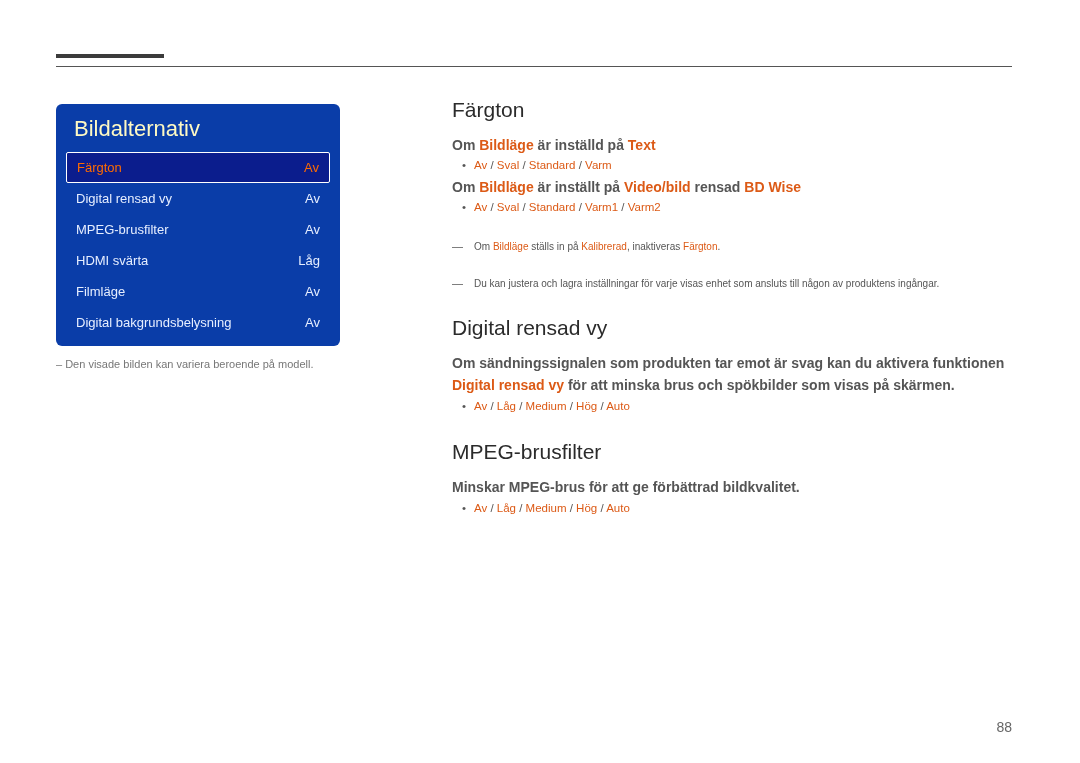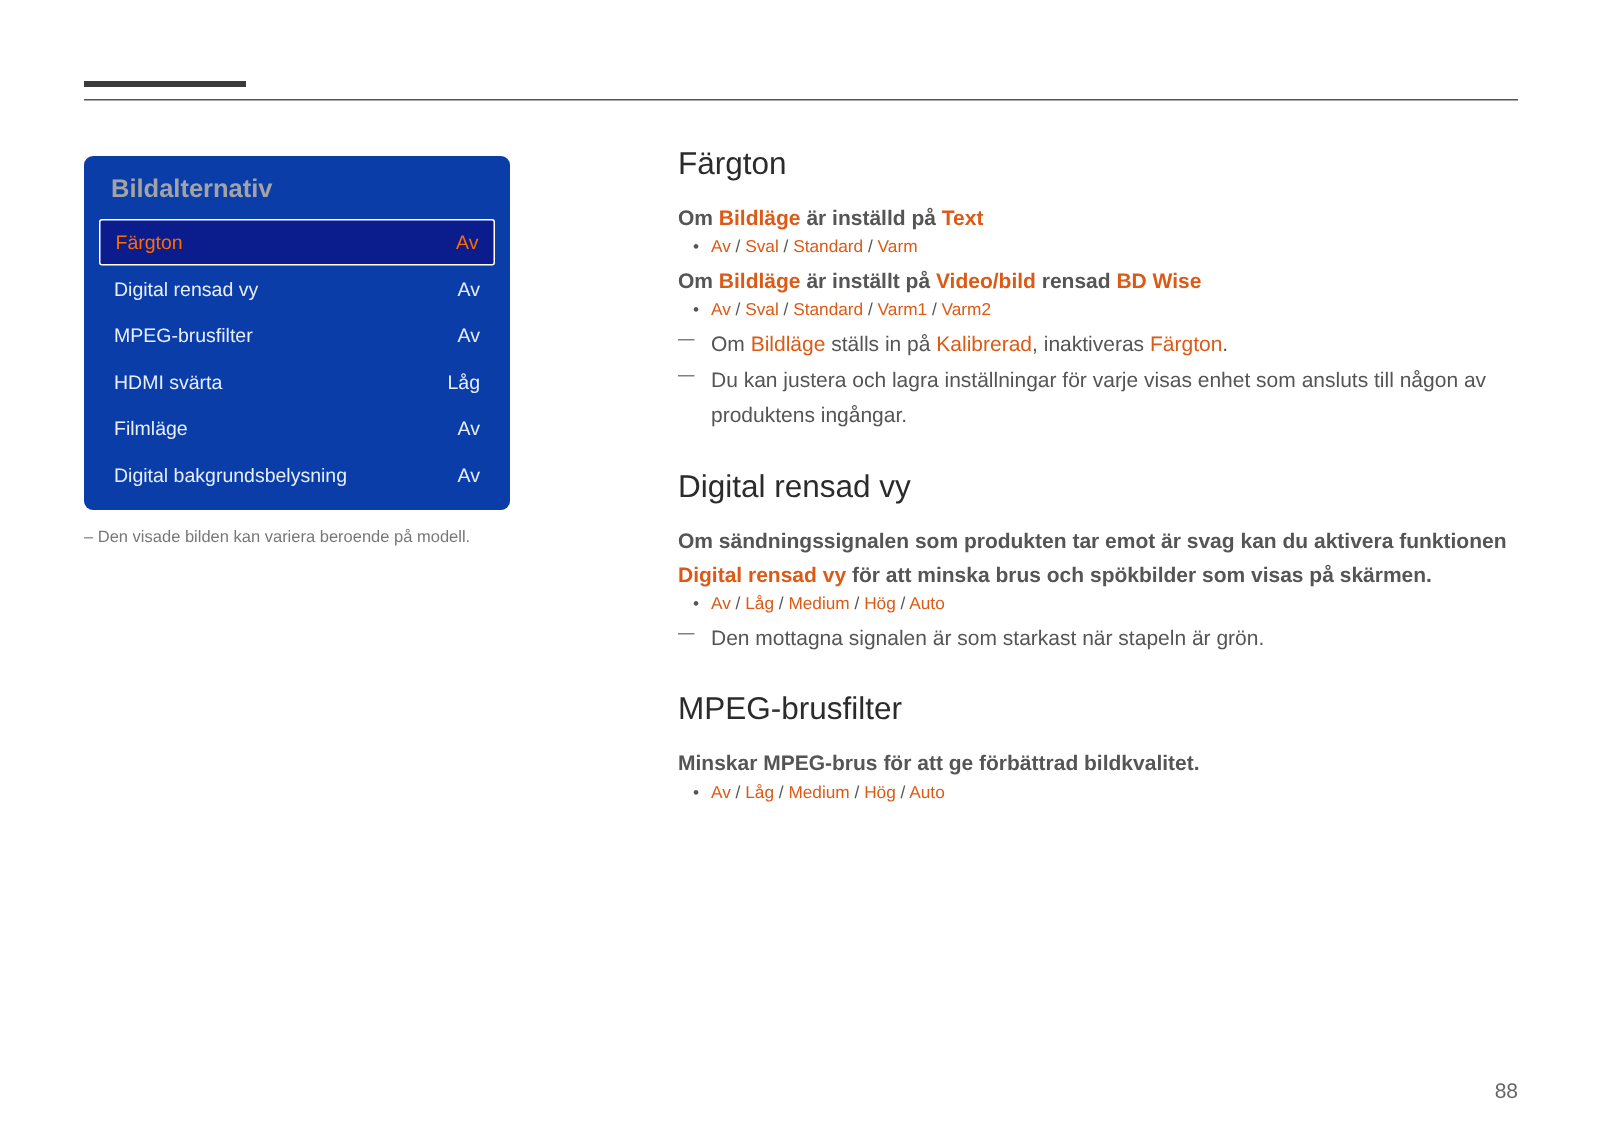--- a/index.html
+++ b/index.html
@@ -32,23 +32,23 @@
     top: 104px;
     left: 56px;
     width: 284px;
   }
   .menu-panel {
     background: #0a3da8;
     border-radius: 6px;
     padding: 12px 10px 8px 10px;
   }
   .menu-title {
-    color: #a3a3a3;
-    font-size: 17px;
-    font-weight: 700;
+    color: #fef9c3;
+    font-size: 22px;
+    font-weight: 400;
     padding: 0 8px 10px 8px;
   }
   .menu-row {
     display: flex;
     justify-content: space-between;
     align-items: center;
     padding: 6px 10px;
     font-size: 13px;
     color: #e6eeff;
     height: 31px;
@@ -93,25 +93,26 @@
     position: relative;
   }
   .bullet-line::before {
     content: "•";
     position: absolute;
     left: 10px;
     top: 0;
     color: #555;
   }
   .dash-line {
-    font-size: 14px;
+    font-size: 10px;
     color: #555;
     line-height: 1.7;
     padding-left: 22px;
     position: relative;
+    margin-top: 20px;
   }
   .dash-line::before {
     content: "―";
     position: absolute;
     left: 0;
     top: -1px;
     color: #555;
     font-size: 11px;
   }
   .sep { color: #555; }
@@ -185,21 +186,20 @@
   </div>
 
   <div class="section">
     <div class="section-h">Digital rensad vy</div>
     <div class="body-text">
       <span>Om sändningssignalen som produkten tar emot är svag kan du aktivera funktionen </span><span class="hl">Digital rensad vy</span><span> för att minska brus och spökbilder som visas på skärmen.</span>
     </div>
     <div class="bullet-line">
       <span class="hl">Av</span><span class="sep"> / </span><span class="hl">Låg</span><span class="sep"> / </span><span class="hl">Medium</span><span class="sep"> / </span><span class="hl">Hög</span><span class="sep"> / </span><span class="hl">Auto</span>
     </div>
-    <div class="dash-line">Den mottagna signalen är som starkast när stapeln är grön.</div>
   </div>
 
   <div class="section">
     <div class="section-h">MPEG-brusfilter</div>
     <div class="body-text">Minskar MPEG-brus för att ge förbättrad bildkvalitet.</div>
     <div class="bullet-line">
       <span class="hl">Av</span><span class="sep"> / </span><span class="hl">Låg</span><span class="sep"> / </span><span class="hl">Medium</span><span class="sep"> / </span><span class="hl">Hög</span><span class="sep"> / </span><span class="hl">Auto</span>
     </div>
   </div>
 

